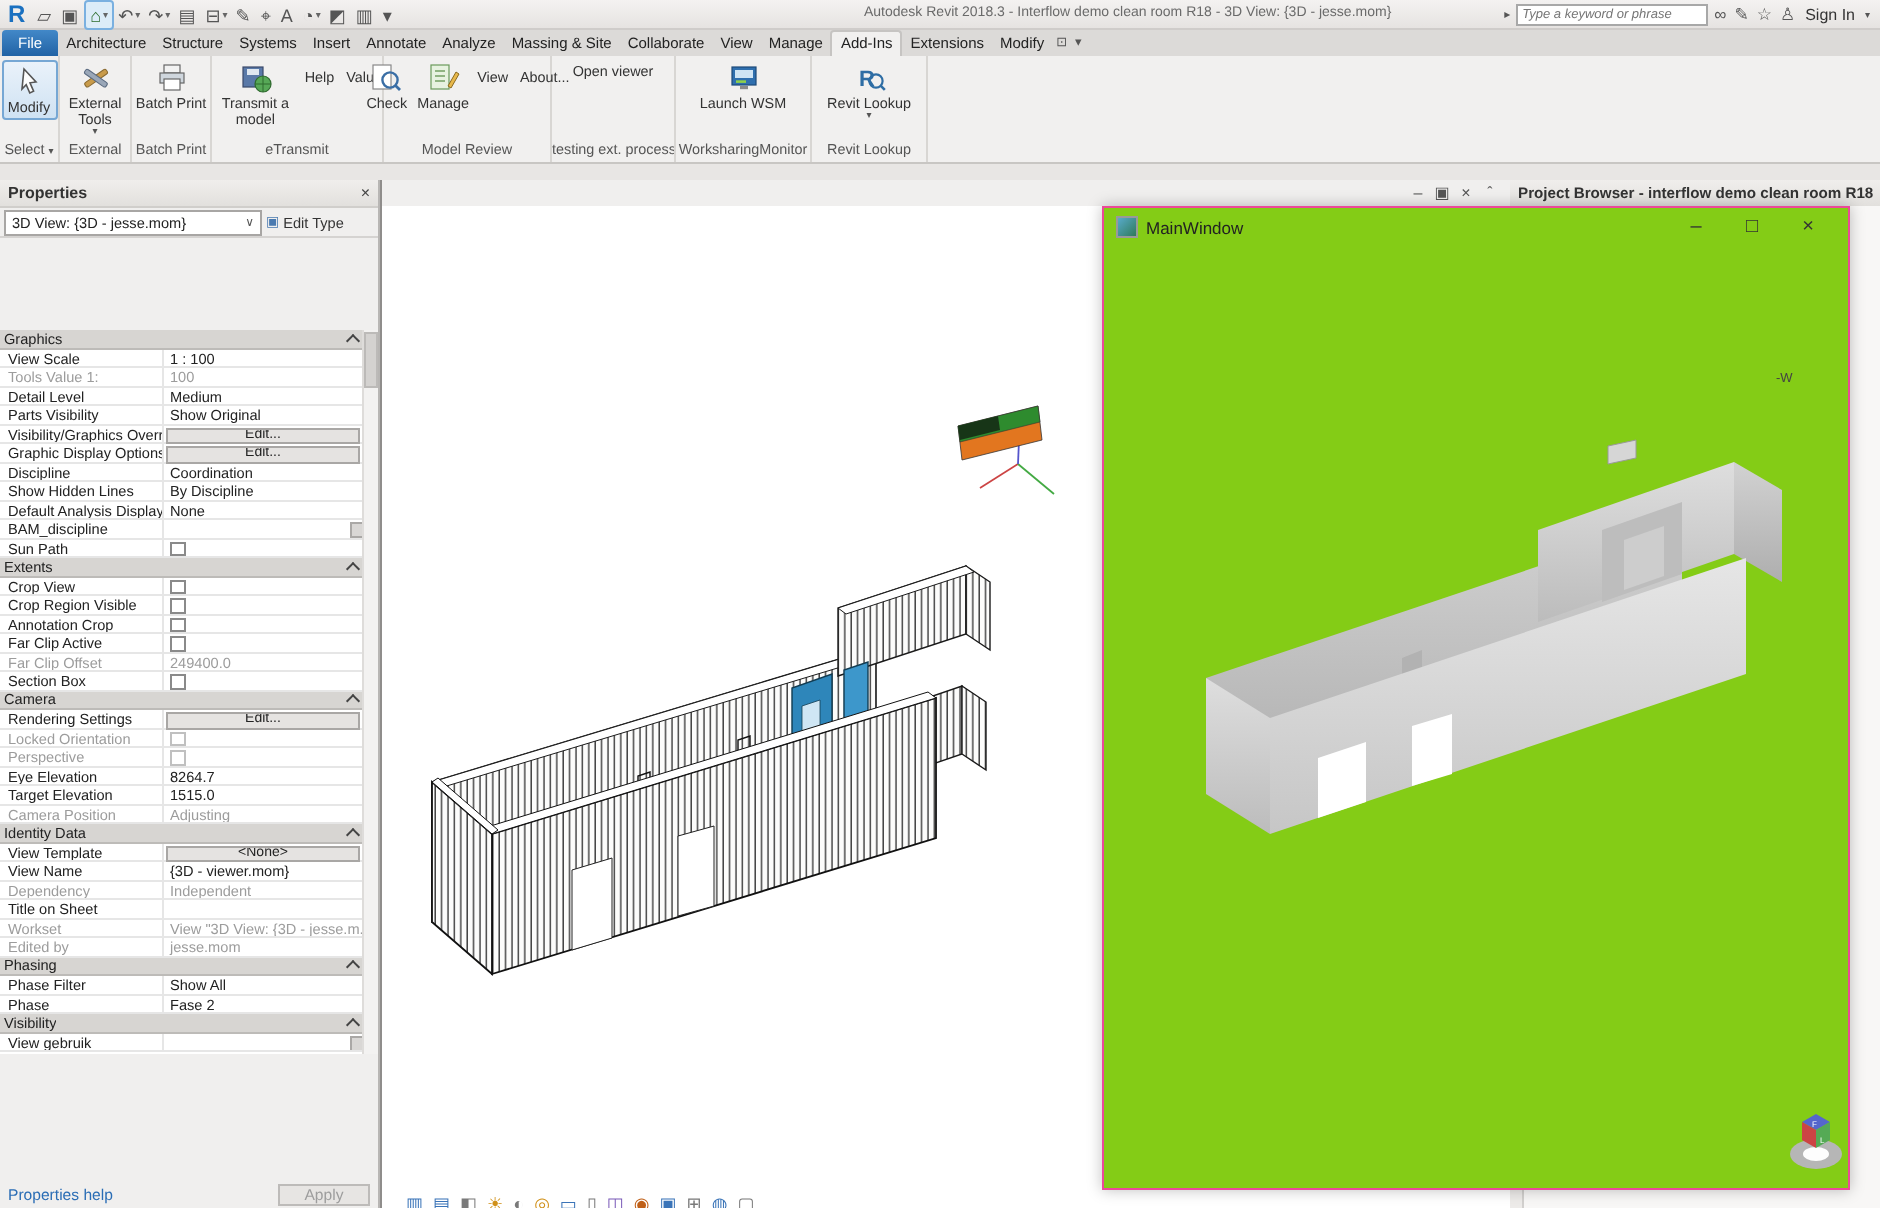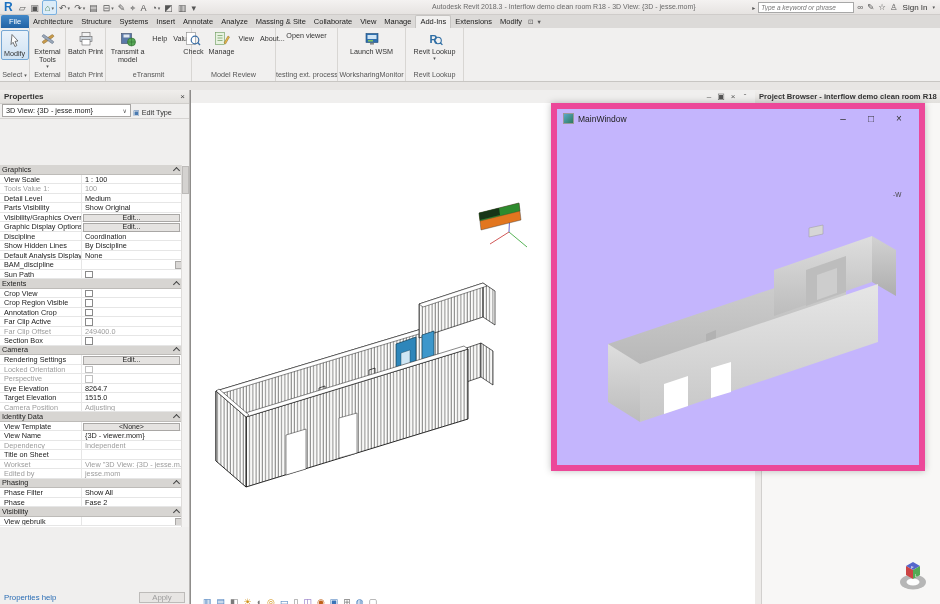--- a/index.html
+++ b/index.html
@@ -49,21 +49,21 @@
     border-right:1px solid #b8b6b4;box-sizing:border-box}
   #props-header{height:13px;background:linear-gradient(#f0eeec,#e2e0dd);border-bottom:1px solid #d0cecb;
     display:flex;align-items:center;padding:0 4px;font-size:8px;font-weight:bold;color:#333}
   #props-header .closex{margin-left:auto;font-weight:normal;font-size:8px;color:#444}
   #ptype{height:46px;border-bottom:1px solid #d5d3d1;display:flex;align-items:center;padding:2px;box-sizing:border-box}
   .ptype-inner{flex:1;height:40px;background:#fff;border:1px solid #c2c0be;display:flex;align-items:center}
   .ptype-icon{width:34px;height:34px;margin:2px;background:#f7f7f7;border:1px solid #e0e0e0;
     display:flex;align-items:center;justify-content:center}
   .ptype-label{font-size:8.5px;color:#333;margin-left:4px}
   .ptype-caret{margin-left:auto;margin-right:4px;font-size:6px;color:#555}
-  #pinst{height:15px;display:flex;gap:2px;padding:1px 2px;border-bottom:1px solid #d5d3d1;box-sizing:border-box;align-items:flex-end}
+  #pinst{height:15px;display:flex;gap:2px;padding:1px 2px;border-bottom:1px solid #d5d3d1;box-sizing:border-box;align-items:center}
   .pinst-dd{flex:1;background:#fff;border:1px solid #a8a6a4;font-size:7.3px;display:flex;align-items:center;
     padding:0 3px;height:11px;color:#222}
   .pinst-dd .dd{margin-left:auto;font-size:6px;color:#555}
   .edit-type{width:54px;display:flex;align-items:center;gap:2px;font-size:7.3px;color:#333}
   .et-icon{font-size:7px;color:#4a7ab0}
   #pgrid{position:absolute;top:75px;left:0;width:183px;height:362px;overflow:hidden;background:#fff}
   .prow{display:flex;height:9.5px;line-height:9.2px;background:#fff;border-bottom:1px solid #e6e6e6;font-size:7.3px;box-sizing:border-box}
   .prow .plab{width:77px;padding-left:4px;border-right:1px solid #e6e6e6;overflow:hidden;white-space:nowrap;color:#222}
   .prow .pval{flex:1;padding-left:3px;overflow:hidden;white-space:nowrap;color:#222;position:relative}
   .prow.section{background:#d7d5d2;border-bottom:1px solid #bdbbb8;align-items:center}
@@ -98,22 +98,22 @@
   
   #pbrowser{position:absolute;left:755px;top:90px;width:185px;height:514px;background:#edebe9}
   #pb-header{height:13px;background:linear-gradient(#f0eeec,#e2e0dd);border-bottom:1px solid #cfcdca;
     font-size:7.6px;font-weight:bold;color:#333;padding:0 4px;line-height:13px;white-space:nowrap;overflow:hidden}
   #pb-body{position:absolute;top:13px;bottom:0;left:6px;right:0;background:#f8f7f6;border-left:1px solid #d2d0ce}
   #pb-items{position:absolute;left:13px;top:500px;display:flex;flex-direction:column;gap:1.5px}
   .pb-item{display:flex;align-items:center;gap:3px;font-size:7.3px;color:#333;white-space:nowrap}
   .exp{width:6px;height:6px;border:1px solid #979797;background:#fff;font-size:6px;line-height:4.5px;
     text-align:center;color:#555;flex:none}
   
-  #mainwindow{position:absolute;left:551px;top:103px;width:374px;height:368px;background:#c4b5fd;
-    border:6px solid #ec4899;z-index:20;box-sizing:border-box;box-shadow:0 0 7px rgba(0,0,0,.25)}
+  #mainwindow{position:absolute;left:551px;top:103px;width:374px;height:492px;background:#84cc16;
+    border:1px solid #ec4899;z-index:20;box-sizing:border-box;box-shadow:0 0 7px rgba(0,0,0,.25)}
   #mw-title{height:19px;display:flex;align-items:center;padding:0 6px;font-size:8.5px;color:#222;gap:4px}
   .mw-icon{width:9px;height:9px;background:linear-gradient(135deg,#58aacb,#2f7a5a);border:1px solid #999;flex:none}
   .mw-controls{margin-left:auto;display:flex}
   .mwc{width:28px;text-align:center;font-size:10px;color:#333;line-height:18px}
   #model-mw{position:absolute;left:0;top:19px;width:372px;height:471px}
   .mw-ann{position:absolute;left:336px;top:82px;font-size:6.5px;color:#444;z-index:3}
 </style>
 </head>
 <body>
 

